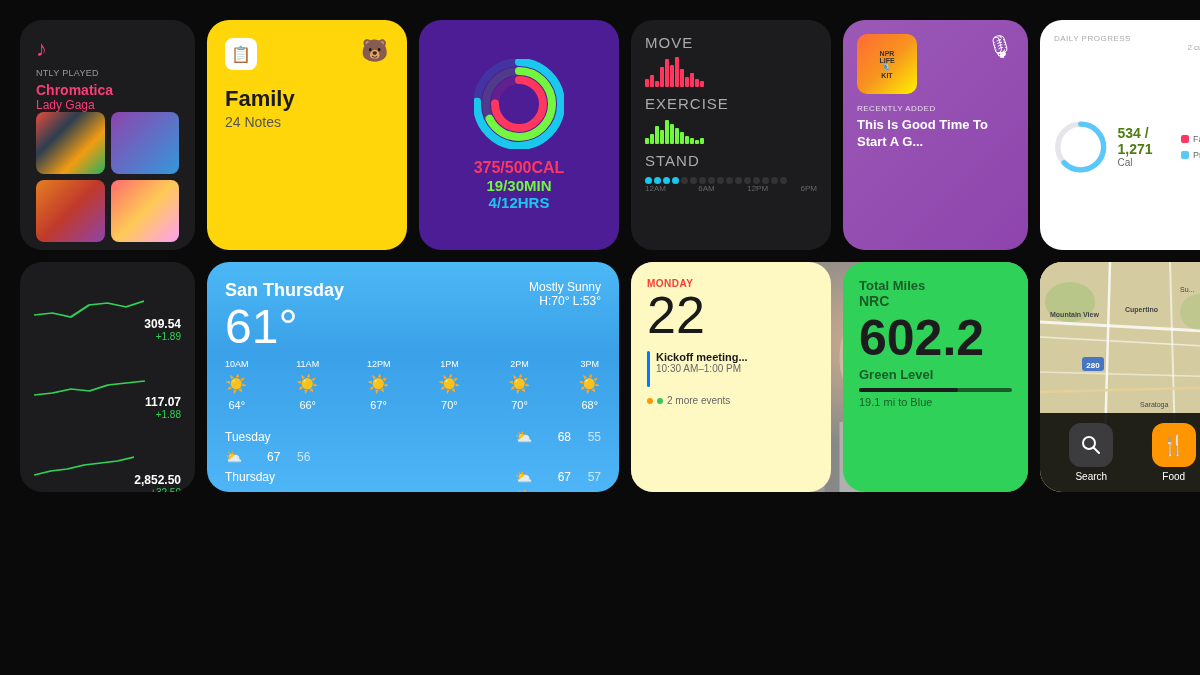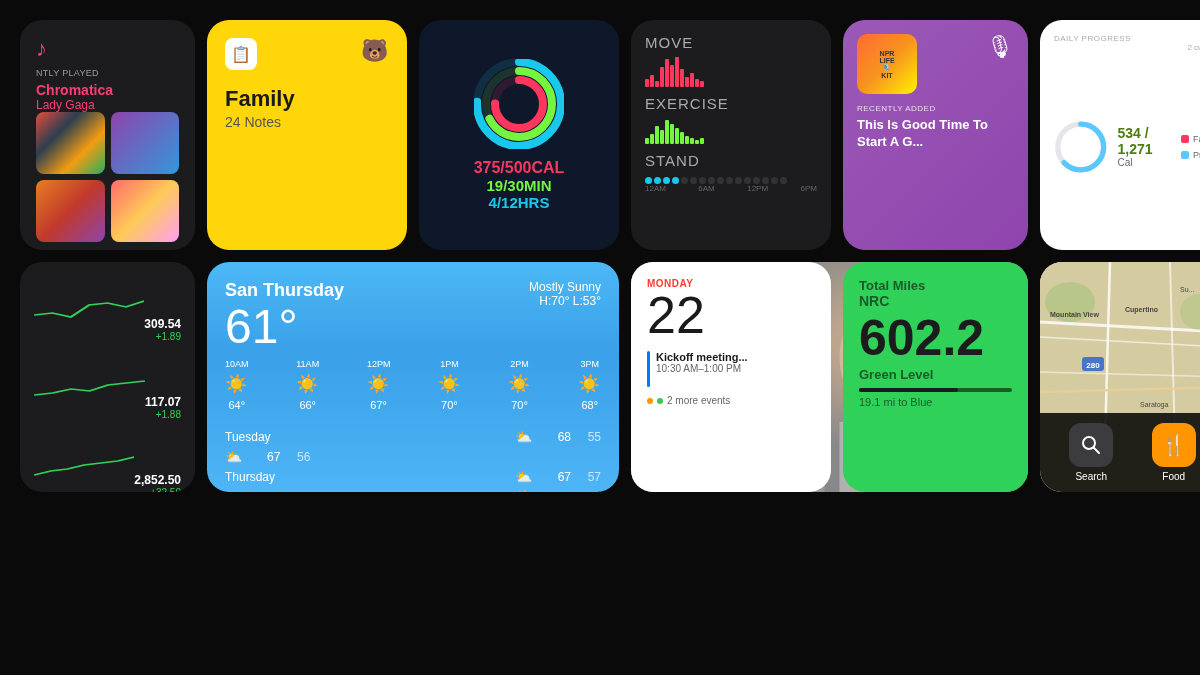--- a/index.html
+++ b/index.html
@@ -69,21 +69,21 @@
       padding: 18px;
     }
     .notes-header { display: flex; justify-content: space-between; align-items: flex-start; margin-bottom: 8px; }
     .notes-icon { background: white; border-radius: 8px; width: 32px; height: 32px; display: flex; align-items: center; justify-content: center; font-size: 16px; }
     .notes-person { font-size: 22px; }
     .notes-title { font-size: 22px; font-weight: 700; color: #1a1a1a; margin-top: 8px; }
     .notes-count { font-size: 14px; color: #555; margin-top: 2px; }
 
     
     .widget-activity {
-      background: #0f172a;
+      background: #4c1d95;
       grid-column: 3;
       grid-row: 1;
       display: flex;
       flex-direction: column;
       align-items: center;
       justify-content: center;
       padding: 6px;
     }
     .activity-ring-container {
       position: relative;
@@ -222,21 +222,21 @@
     }
     .photo-sim::after {
       content: '';
       position: absolute;
       inset: 0;
       background: radial-gradient(ellipse at 65% 35%, #d4b090 0%, transparent 50%);
     }
 
     
     .widget-calendar {
-      background: #ffffff;
+      background: #fef9c3;
       grid-column: 4;
       grid-row: 2;
       grid-column: 4;
       display: flex;
       flex-direction: column;
       padding: 16px;
     }
     .cal-day { color: #ff3b30; font-size: 10px; font-weight: 600; letter-spacing: 0.5px; }
     .cal-date { color: #1a1a1a; font-size: 52px; font-weight: 300; line-height: 1; margin-bottom: 10px; }
     .cal-event { display: flex; align-items: flex-start; gap: 6px; margin-bottom: 8px; }

